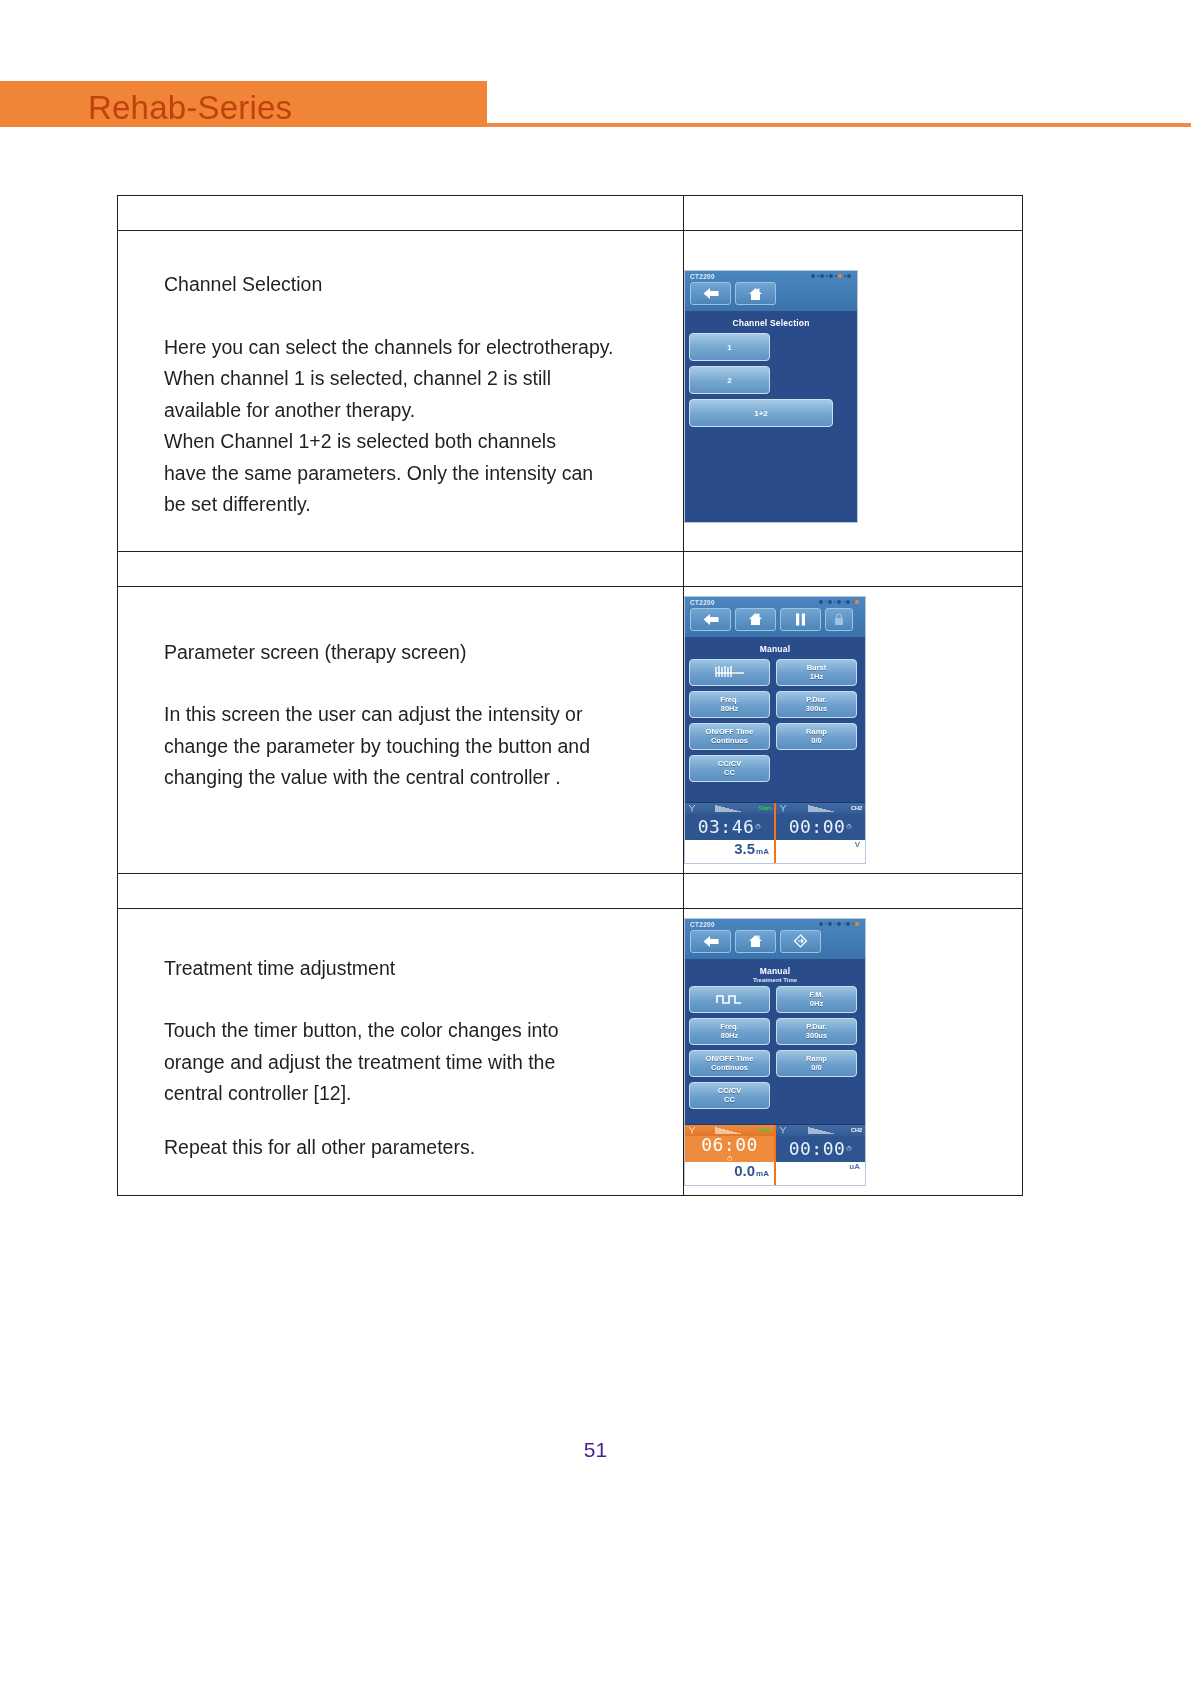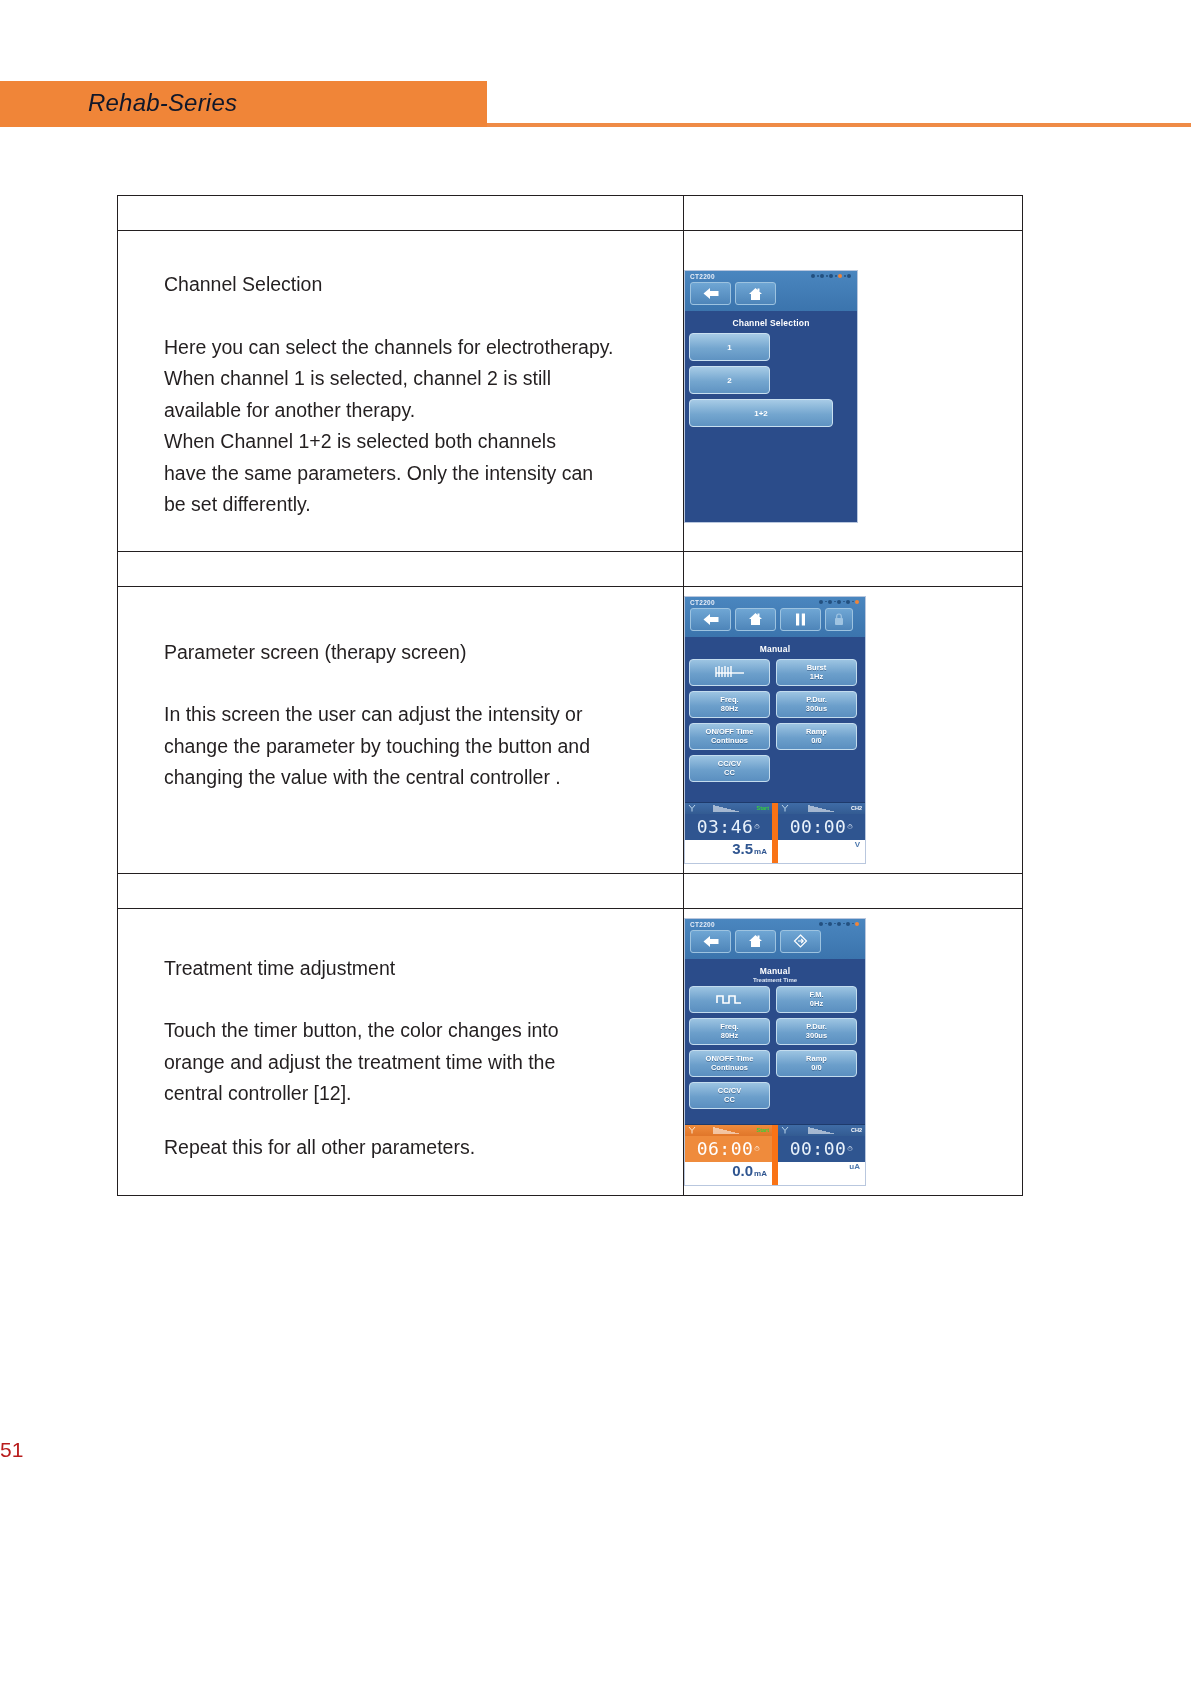--- a/index.html
+++ b/index.html
@@ -21,23 +21,22 @@
     left: 0;
     top: 81px;
     width: 487px;
     height: 46px;
     background: #f08538;
   }
   .header-title {
     position: absolute;
     left: 88px;
     top: 89px;
-    font-size: 24px;
-    font-style: italic;
-    color: #0f172a;
+    font-size: 33px;
+    color: #c2410c;
     letter-spacing: 0.2px;
     font-family: "Liberation Sans", sans-serif;
   }
   .header-rule {
     position: absolute;
     left: 487px;
     top: 123px;
     width: 704px;
     height: 4px;
     background: #ef8b46;
@@ -195,21 +194,21 @@
   .cbtn.wide { width: 142px; }
 
   
   .dev-meters {
     display: flex;
     border-top: 1px solid #1e3a6b;
   }
   .meter {
     width: 50%;
     background: #2f5590;
-    border-right: 6px solid #f97316;
+    border-right: 2px solid #f97316;
   }
   .meter:last-child { border-right: none; }
   .meter-top {
     height: 11px;
     display: flex;
     align-items: center;
     padding: 0 3px;
     gap: 3px;
     background: linear-gradient(#3f6ca6, #335b92);
     position: relative;
@@ -241,21 +240,21 @@
     display: flex;
     align-items: center;
     justify-content: center;
     font-size: 18px;
     letter-spacing: 0.5px;
     color: #e9f2fb;
     font-family: "DejaVu Sans Mono", monospace;
     position: relative;
     background: #2f5590;
   }
-  .meter-time.hl { background: #ef8b3c; color: #ffffff; }
+  .meter-time.hl { background: #ef8b3c; color: #ffffff; flex-direction: column; }
   .meter-time sup {
     font-size: 7px;
     vertical-align: super;
     margin-left: 1px;
   }
   .meter-amp {
     height: 23px;
     display: flex;
     align-items: baseline;
     justify-content: flex-end;
@@ -272,22 +271,23 @@
     margin-left: 1px;
   }
   .meter-amp.blank { justify-content: flex-end; }
   .meter-amp.blank .u { color: #4b77ad; }
 
   
   .page-num {
     position: absolute;
     left: 0; right: 0;
     top: 1438px;
+    text-align: center;
     font-size: 21px;
-    color: #b91c1c;
+    color: #4c1d95;
   }
 </style>
 </head>
 <body>
 
 <div class="header-band"></div>
 <div class="header-title">Rehab-Series</div>
 <div class="header-rule"></div>
 
 <table class="doc-table">

